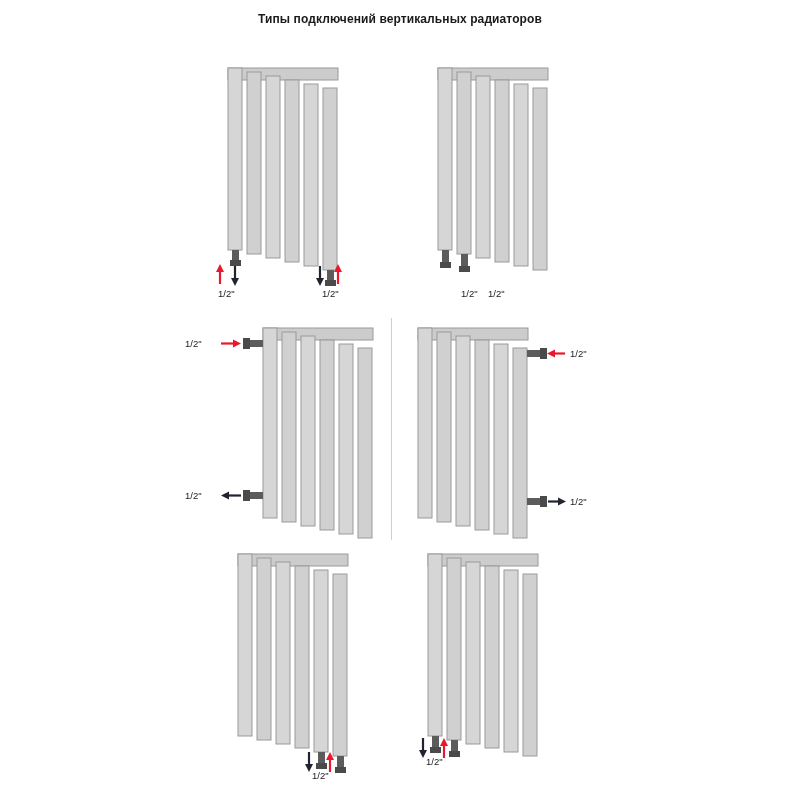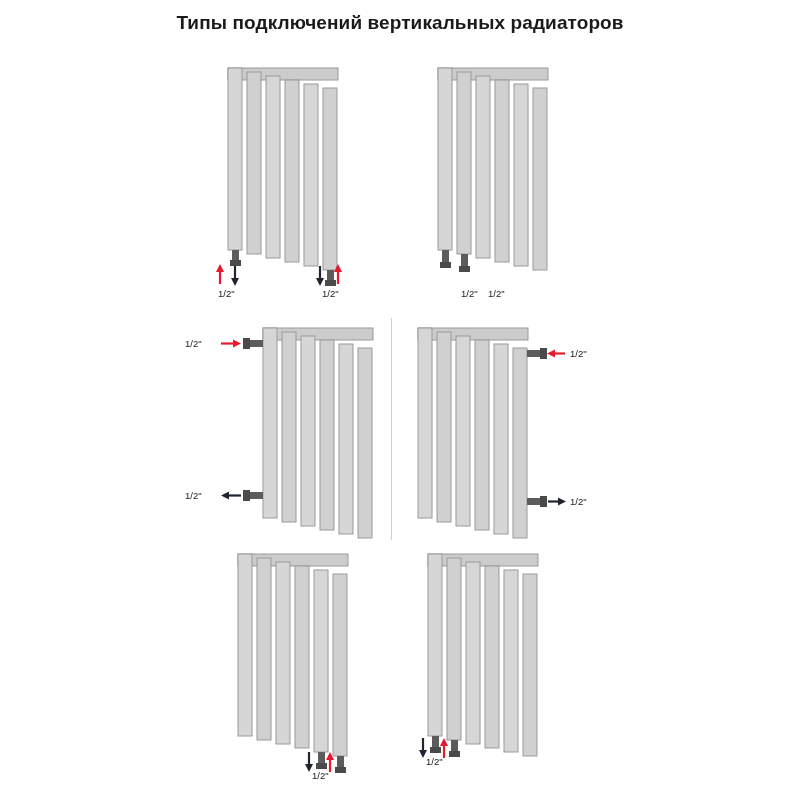--- a/index.html
+++ b/index.html
@@ -13,21 +13,21 @@
     font-family: "Liberation Sans", sans-serif;
     position: relative;
     overflow: hidden;
   }
   #title {
     position: absolute;
     top: 12px;
     left: 0;
     width: 800px;
     text-align: center;
-    font-size: 19px;
+    font-size: 12px;
     font-weight: bold;
     color: #1a1a1a;
     letter-spacing: 0.1px;
   }
   .panel {
     position: absolute;
   }
   .lbl {
     position: absolute;
     font-size: 9.5px;

